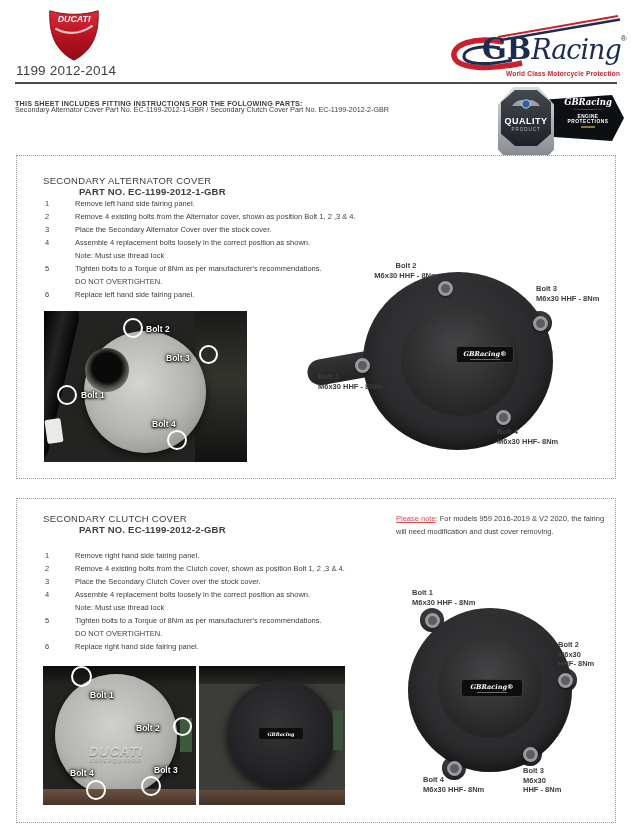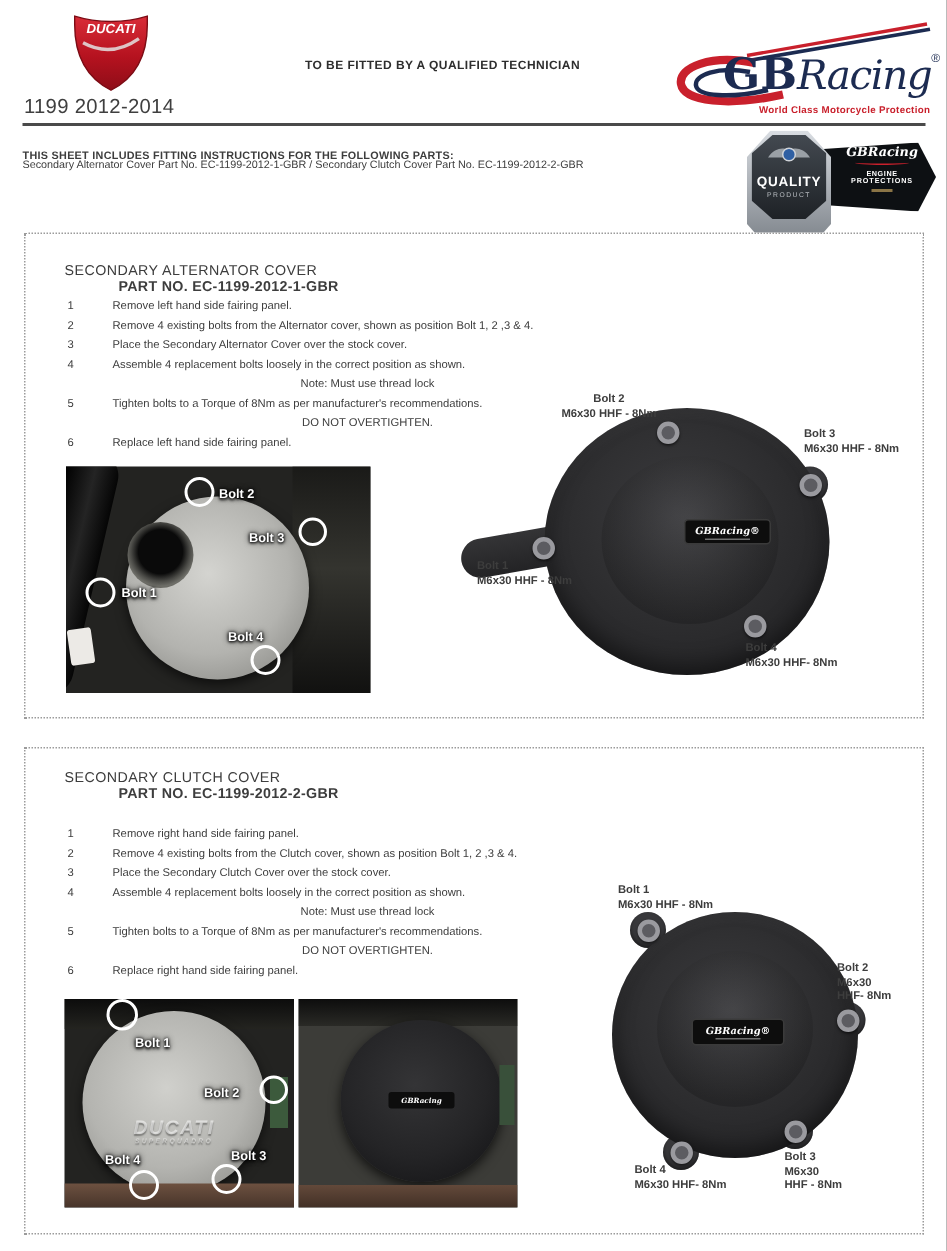--- a/index.html
+++ b/index.html
@@ -64,21 +64,21 @@
   .sec-title { font-size:9.5px; letter-spacing:0.3px; color:#3d3d3d; }
   .sec-partno { font-size:9.5px; font-weight:bold; letter-spacing:0.2px; color:#3d3d3d;margin-left:36px; }
   #sec1-titles { left:43px; top:175px; }
   #sec2-titles { left:43px; top:513px; }
 
   .steps { width:370px; font-size:7.5px; color:#3d3d3d; }
   #steps1 { left:45px; top:197px; }
   #steps2 { left:45px; top:549px; }
   .step-row { display:flex; line-height:13px; }
   .step-num { width:30px; flex:0 0 30px; }
-  .step-note { padding-left:30px; line-height:13px;text-align:center; }
+  .step-note { padding-left:30px; line-height:13px; }
 
   
   #clutch-note { left:396px; top:513px; width:220px; font-size:7.5px; line-height:12.5px; color:#3d3d3d; }
   #clutch-note .note-label { color:#de4b55; text-decoration:underline; }
 
   
   .bolt-label { font-size:7.5px; font-weight:bold; line-height:9.5px; color:#3d3d3d; white-space:nowrap; }
   .bolt-label.center { text-align:center; }
 
   
@@ -164,21 +164,20 @@
         </linearGradient>
       </defs>
       <path d="M4,3 C20,8 40,8 56,3 L56,9 C56,33 46,48 30,56 C14,48 4,33 4,9 Z" fill="url(#redg)" stroke="#7c0c15" stroke-width="1"></path>
       <path d="M10,22 Q30,33 50,19" stroke="#e3e3e3" stroke-width="2.4" fill="none" opacity="0.85"></path>
       <text x="30" y="15" text-anchor="middle" font-family="Liberation Sans, sans-serif" font-size="9.5" font-style="italic" font-weight="bold" fill="#ffffff">DUCATI</text>
     </svg>
   </div>
   <div class="abs" id="model-text">1199 2012-2014</div>
 
   <div class="abs" id="title-block">
-    <div id="sub-title">TO BE FITTED BY A QUALIFIED TECHNICIAN</div>
   </div>
 
   <div class="abs" id="gbr-logo">
     <svg width="178" height="68" viewBox="0 0 178 68">
       <path d="M50,25 L170,4" stroke="#c9202c" stroke-width="2.2" fill="none"></path>
       <path d="M47,29 L172,7.5" stroke="#1c2b51" stroke-width="2.4" fill="none"></path>
       <path d="M55,30 C26,24 4,33 6,44 C8,56 38,59 74,51" stroke="#c9202c" stroke-width="5.5" fill="none"></path>
       <path d="M52,36 C30,32 15,38 16,45 C17,52 38,54 64,48" stroke="#1c2b51" stroke-width="3" fill="none"></path>
     </svg>
     <div id="gbr-text">
@@ -300,20 +299,23 @@
     <div>M6x30 HHF- 8Nm</div>
   </div>
 
   <div class="abs section-box" id="box2"></div>
 
   <div class="abs" id="sec2-titles">
     <div class="sec-title">SECONDARY CLUTCH COVER</div>
     <div class="sec-partno">PART NO. EC-1199-2012-2-GBR</div>
   </div>
 
+  <div class="abs" id="clutch-note">
+    <span class="note-label">Please note</span><span>: For models 959 2016-2019 &amp; V2 2020, the fairing will need modification and dust cover removing.</span>
+  </div>
 
   <div class="abs steps" id="steps2">
     <div class="step-row">
         <span class="step-num">1</span>
         <span>Remove right hand side fairing panel.</span>
       </div>
     <div class="step-row">
         <span class="step-num">2</span>
         <span>Remove 4 existing bolts from the Clutch cover, shown as position Bolt 1, 2 ,3 &amp; 4.</span>
       </div>

